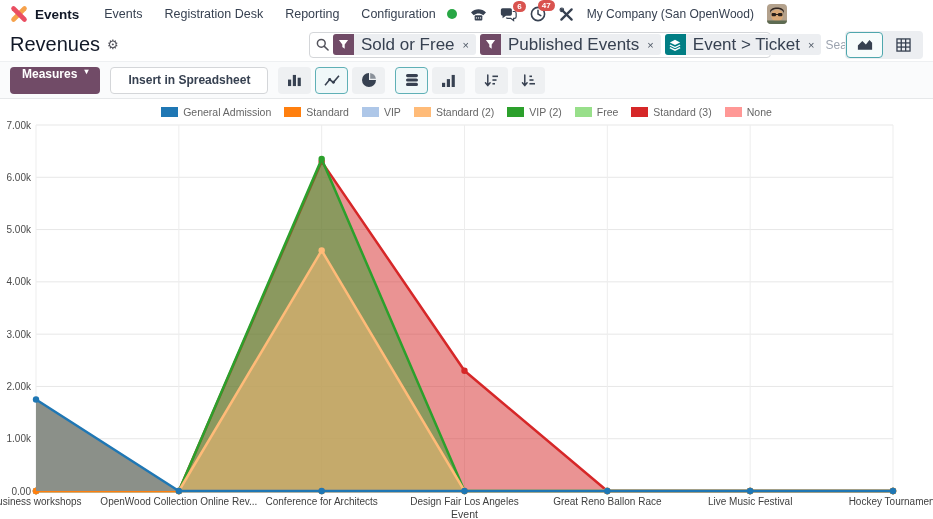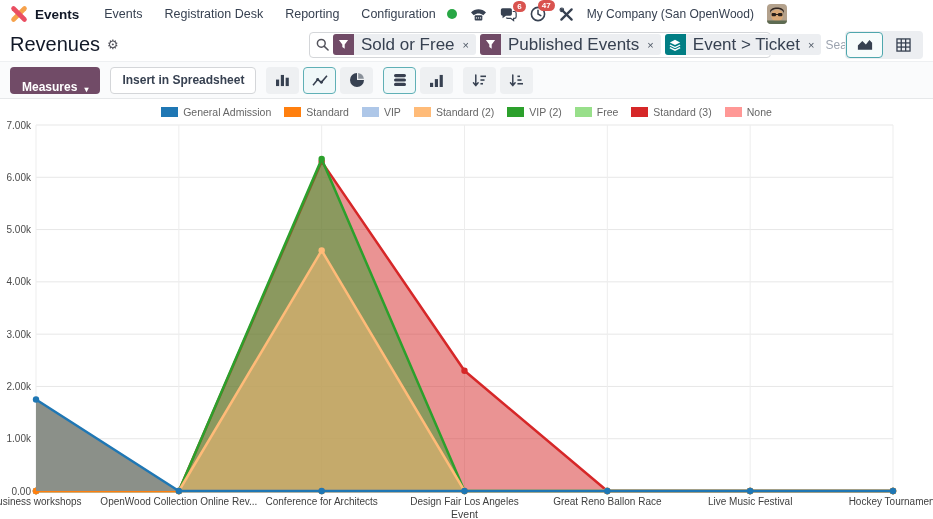--- a/index.html
+++ b/index.html
@@ -45,25 +45,25 @@
   .view-switcher { display:flex; gap:2px; background:#eceef1; border-radius:4px; padding:1px; }
   .vs-btn { width:37px; height:26px; display:flex; align-items:center; justify-content:center;
             border-radius:4px; cursor:pointer; border:1px solid transparent; }
   .vs-btn.active { background:#f7fcfc; border-color:#4ea7ad; }
 
   
   .toolbar { height:38px; display:flex; align-items:center; gap:10px; padding:0 10px;
              background:#fafbfc; border-top:1px solid #eef0f2; border-bottom:1px solid #e6e8ea; }
   .btn-measures { height:27px; background:#714B67; color:#fff; border:none; border-radius:4px;
                   font-family:"Liberation Sans",sans-serif; font-size:12px; font-weight:bold;
-                  padding:0 12px; display:flex; align-items:flex-end; gap:7px; cursor:pointer; }
+                  padding:0 12px; display:flex; align-items:flex-start; gap:7px; cursor:pointer; }
   .btn-measures .caret { font-size:8px; }
   .btn-plain { height:27px; background:#fff; border:1px solid #d4d6d9; border-radius:4px;
                font-family:"Liberation Sans",sans-serif; font-size:12px; font-weight:bold;
-               color:#374151; padding:0 11px; cursor:pointer; }
+               color:#374151; padding:0 17px; cursor:pointer; }
   .icon-group { display:flex; gap:4px; }
   .icon-btn { width:33px; height:27px; border-radius:4px; background:#eef0f2; display:flex;
               align-items:center; justify-content:center; border:1px solid transparent; cursor:pointer; }
   .icon-btn.active { background:#f0f8f9; border-color:#5fb0b6; }
 
   
   .content { position:relative; height:420px; background:#fff; }
   .legend { position:absolute; top:7px; left:0; right:0; display:flex; justify-content:center;
             align-items:center; gap:13px; z-index:2; }
   .legend-item { display:flex; align-items:center; gap:5px; font-size:10.5px; color:#666; cursor:pointer; }

